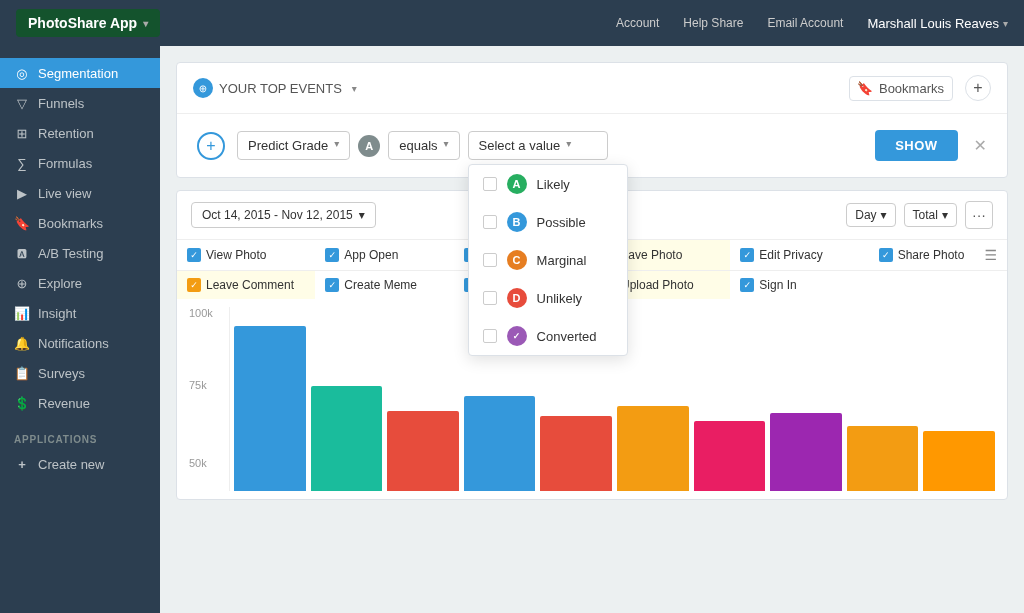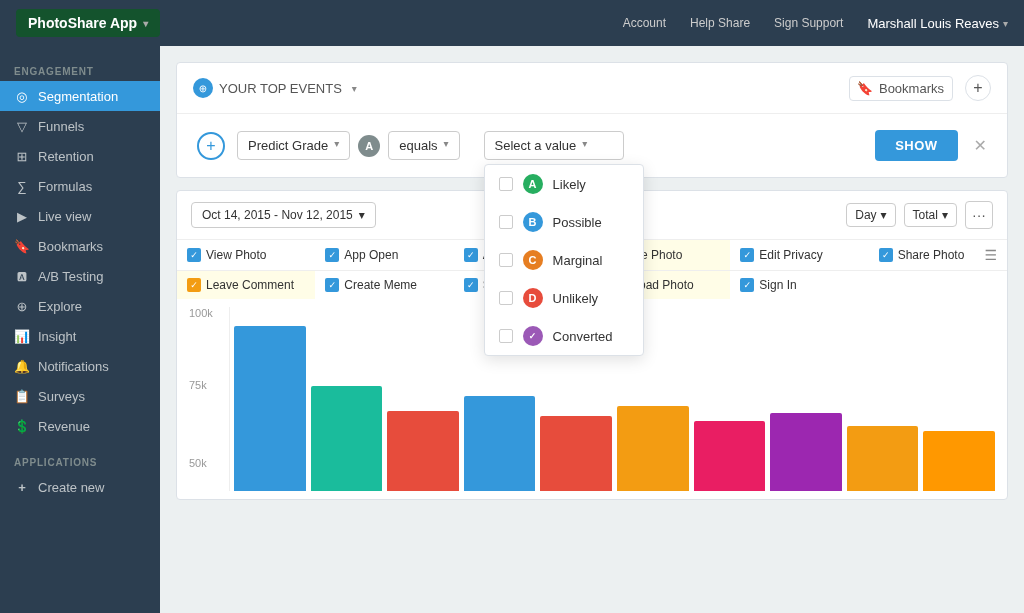--- a/index.html
+++ b/index.html
@@ -107,21 +107,21 @@
     }
     .filter-spacer { flex: 1; }
     .show-btn {
       background: #3498db; color: #fff; border: none;
       padding: 8px 20px; border-radius: 4px; font-size: 13px; font-weight: 600;
       cursor: pointer; letter-spacing: 0.5px;
     }
     .close-x { color: #aaa; font-size: 16px; cursor: pointer; margin-left: 8px; }
 
     
-    .dropdown-container { position: relative; margin-left: 16px; }
+    .dropdown-container { position: relative; }
     .dropdown-menu {
       position: absolute; top: calc(100% + 4px); left: 0; z-index: 100;
       background: #fff; border: 1px solid #dce1e7; border-radius: 4px;
       box-shadow: 0 4px 16px rgba(0,0,0,0.12); width: 160px;
     }
     .dropdown-item {
       display: flex; align-items: center; gap: 10px;
       padding: 9px 14px; cursor: pointer; font-size: 13px; color: #333;
     }
     .dropdown-checkbox {
@@ -178,32 +178,31 @@
 
 <nav class="topnav">
   <div class="topnav-brand">
     <span>PhotoShare App</span>
     <span class="chevron">▾</span>
   </div>
   <div class="topnav-spacer"></div>
   <div class="topnav-links">
     <span class="topnav-link">Account</span>
     <span class="topnav-link">Help Share</span>
-    <span class="topnav-link">Sign Support</span>
+    <span class="topnav-link">Email Account</span>
   </div>
   <div class="topnav-user">
     <span>Marshall Louis Reaves</span>
     <span class="chevron">▾</span>
   </div>
 </nav>
 
 <div class="main-layout">
 
   <aside class="sidebar">
-    <div class="sidebar-section-label">ENGAGEMENT</div>
     <div class="sidebar-item active">
       <span class="sidebar-icon">◎</span>
       <span>Segmentation</span>
     </div>
     <div class="sidebar-item">
       <span class="sidebar-icon">▽</span>
       <span>Funnels</span>
     </div>
     <div class="sidebar-item">
       <span class="sidebar-icon">⊞</span>

